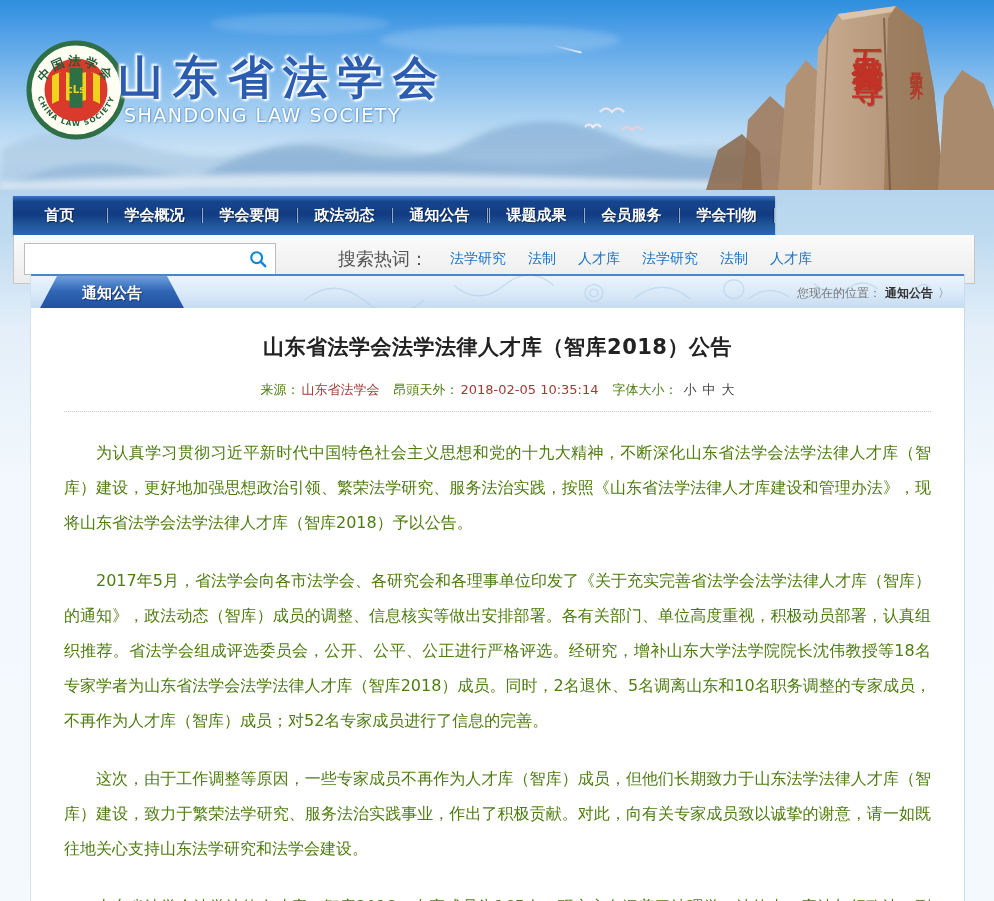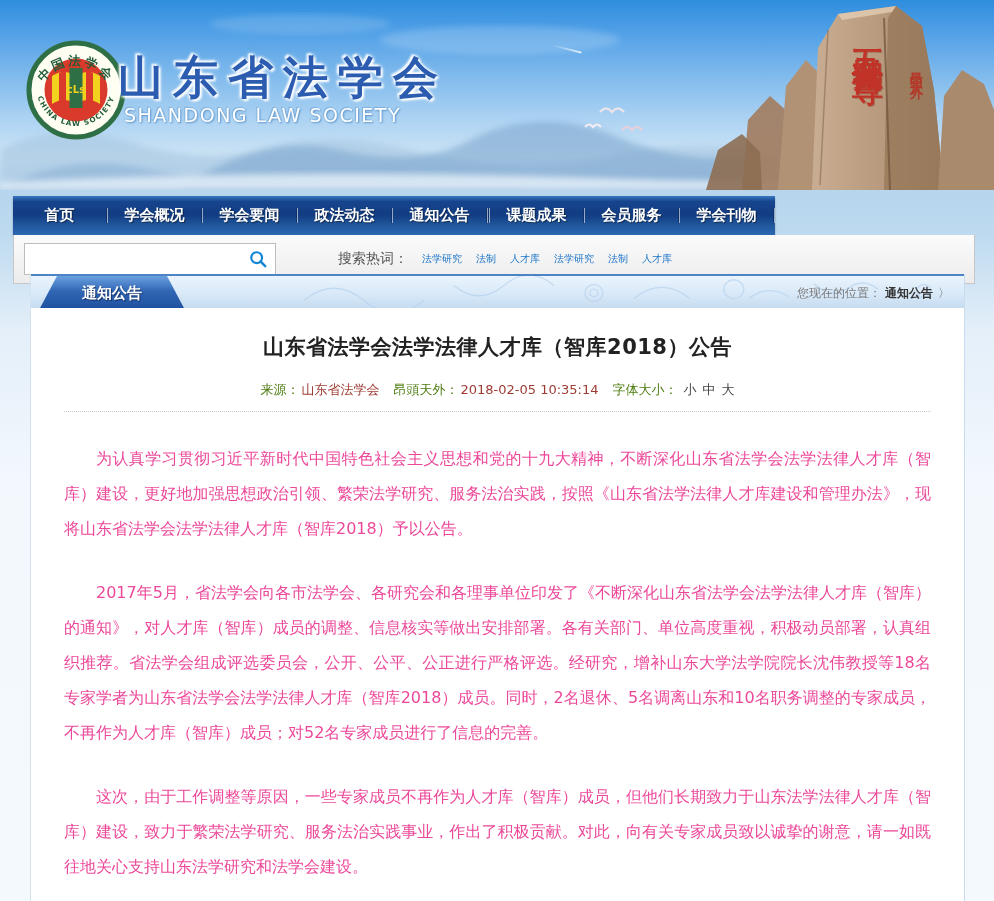--- a/index.html
+++ b/index.html
@@ -36,22 +36,22 @@
   .nav-sep { width:2px; margin:12px 0; background:linear-gradient(90deg,rgba(10,40,90,.6) 0 1px,rgba(255,255,255,.55) 1px 2px); }
 
   
   .searchbar { position:absolute; left:13px; top:235px; width:962px; height:49px;
     background:linear-gradient(180deg,#fbfbfb,#ececec); border:1px solid #c6c6c6; border-top:none;
     display:flex; align-items:center; }
   .search-box { margin-left:10px; width:252px; height:32px; background:#fff; border:1px solid #bdbdbd;
     display:flex; align-items:center; }
   .search-input { flex:1; height:100%; border:none; outline:none; font-size:14px; padding:0 6px; background:transparent; }
   .search-btn { width:34px; height:100%; border:none; background:transparent; cursor:pointer; display:flex; align-items:center; justify-content:center; }
-  .hot-label { margin-left:62px; font-size:14px; color:#555; }
-  .hot-link { margin-left:14px; font-size:10px; color:#1b74c8; cursor:pointer; text-decoration:none; }
+  .hot-label { margin-left:62px; font-size:18px; color:#555; }
+  .hot-link { margin-left:22px; font-size:14px; color:#1b74c8; cursor:pointer; text-decoration:none; }
 
   
   .content { position:absolute; left:30px; top:274px; width:935px; height:730px; background:#fff;
     border-left:1px solid #d3e2f1; border-right:1px solid #c9dcee; overflow:hidden; }
   .tabbar { position:relative; height:34px; border-top:2px solid #4d84c5;
     background:linear-gradient(180deg,#eaf4fd 0%,#d9e9f8 55%,#c6dcf1 100%); overflow:hidden; }
   .tabbar .deco { position:absolute; right:0; top:0; height:100%; width:75%; opacity:.55; }
   .tab { position:absolute; left:8px; top:0; width:146px; height:34px; display:flex; align-items:center; justify-content:center;
     background:linear-gradient(180deg,#6ba0e0 0%,#3066b4 45%,#1e4f9e 100%);
     clip-path:polygon(18px 0,calc(100% - 18px) 0,100% 100%,0 100%);
@@ -61,21 +61,21 @@
   .breadcrumb .arrow { color:#666; margin-left:5px; }
 
   .article { padding:0 33px; }
   .article-title { margin-top:25px; text-align:center; font-size:21px; font-weight:bold; color:#222; letter-spacing:.5px; }
   .article-meta { margin-top:20px; text-align:center; font-size:13px; color:#999;
     padding-bottom:12px; border-bottom:1px dotted #ccc; }
   .article-meta .red { color:#9e3b33; margin:0 14px 0 2px; }
   .article-meta .label { color:#4d7c0f; }
   .article-meta .fs-opt { color:#444; margin-left:6px; cursor:pointer; }
   .article-body { margin-top:5px; }
-  .article-body p { font-size:16px; line-height:35px; color:#ec4899; text-indent:2em; text-align:justify; margin-top:29px; }
+  .article-body p { font-size:16px; line-height:35px; color:#4d7c0f; text-indent:2em; text-align:justify; margin-top:23px; }
 </style>
 </head>
 <body>
 
 <div class="banner">
   <svg class="scenery" viewBox="0 0 994 190" preserveAspectRatio="none">
     <defs>
       <filter id="soft">
           <feGaussianBlur stdDeviation="3"></feGaussianBlur>
         </filter>
@@ -208,18 +208,18 @@
     </div>
   </div>
 
   <div class="article">
     <h1 class="article-title">山东省法学会法学法律人才库（智库2018）公告</h1>
     <div class="article-meta">
       <span class="label">来源：</span><span class="red">山东省法学会</span><span class="label">昂頭天外：</span><span class="red">2018-02-05 10:35:14</span><span class="label">字体大小：</span><span class="fs-opt">小</span><span class="fs-opt">中</span><span class="fs-opt">大</span>
     </div>
     <div class="article-body">
       <p>为认真学习贯彻习近平新时代中国特色社会主义思想和党的十九大精神，不断深化山东省法学会法学法律人才库（智库）建设，更好地加强思想政治引领、繁荣法学研究、服务法治实践，按照《山东省法学法律人才库建设和管理办法》，现将山东省法学会法学法律人才库（智库2018）予以公告。</p>
-      <p>2017年5月，省法学会向各市法学会、各研究会和各理事单位印发了《不断深化山东省法学会法学法律人才库（智库）的通知》，对人才库（智库）成员的调整、信息核实等做出安排部署。各有关部门、单位高度重视，积极动员部署，认真组织推荐。省法学会组成评选委员会，公开、公平、公正进行严格评选。经研究，增补山东大学法学院院长沈伟教授等18名专家学者为山东省法学会法学法律人才库（智库2018）成员。同时，2名退休、5名调离山东和10名职务调整的专家成员，不再作为人才库（智库）成员；对52名专家成员进行了信息的完善。</p>
+      <p>2017年5月，省法学会向各市法学会、各研究会和各理事单位印发了《关于充实完善省法学会法学法律人才库（智库）的通知》，政法动态（智库）成员的调整、信息核实等做出安排部署。各有关部门、单位高度重视，积极动员部署，认真组织推荐。省法学会组成评选委员会，公开、公平、公正进行严格评选。经研究，增补山东大学法学院院长沈伟教授等18名专家学者为山东省法学会法学法律人才库（智库2018）成员。同时，2名退休、5名调离山东和10名职务调整的专家成员，不再作为人才库（智库）成员；对52名专家成员进行了信息的完善。</p>
       <p>这次，由于工作调整等原因，一些专家成员不再作为人才库（智库）成员，但他们长期致力于山东法学法律人才库（智库）建设，致力于繁荣法学研究、服务法治实践事业，作出了积极贡献。对此，向有关专家成员致以诚挚的谢意，请一如既往地关心支持山东法学研究和法学会建设。</p>
       <p>山东省法学会法学法律人才库（智库2018）专家成员为165人，研究方向涵盖了法理学、法律史、宪法与行政法、刑法、民商法、诉讼法、经济法、环境与资源保护法、国际法等法学专业；既有高等院校的专家学者，也有政法部门、律师</p>
     </div>
   </div>
 </div>
 
 </body></html>

